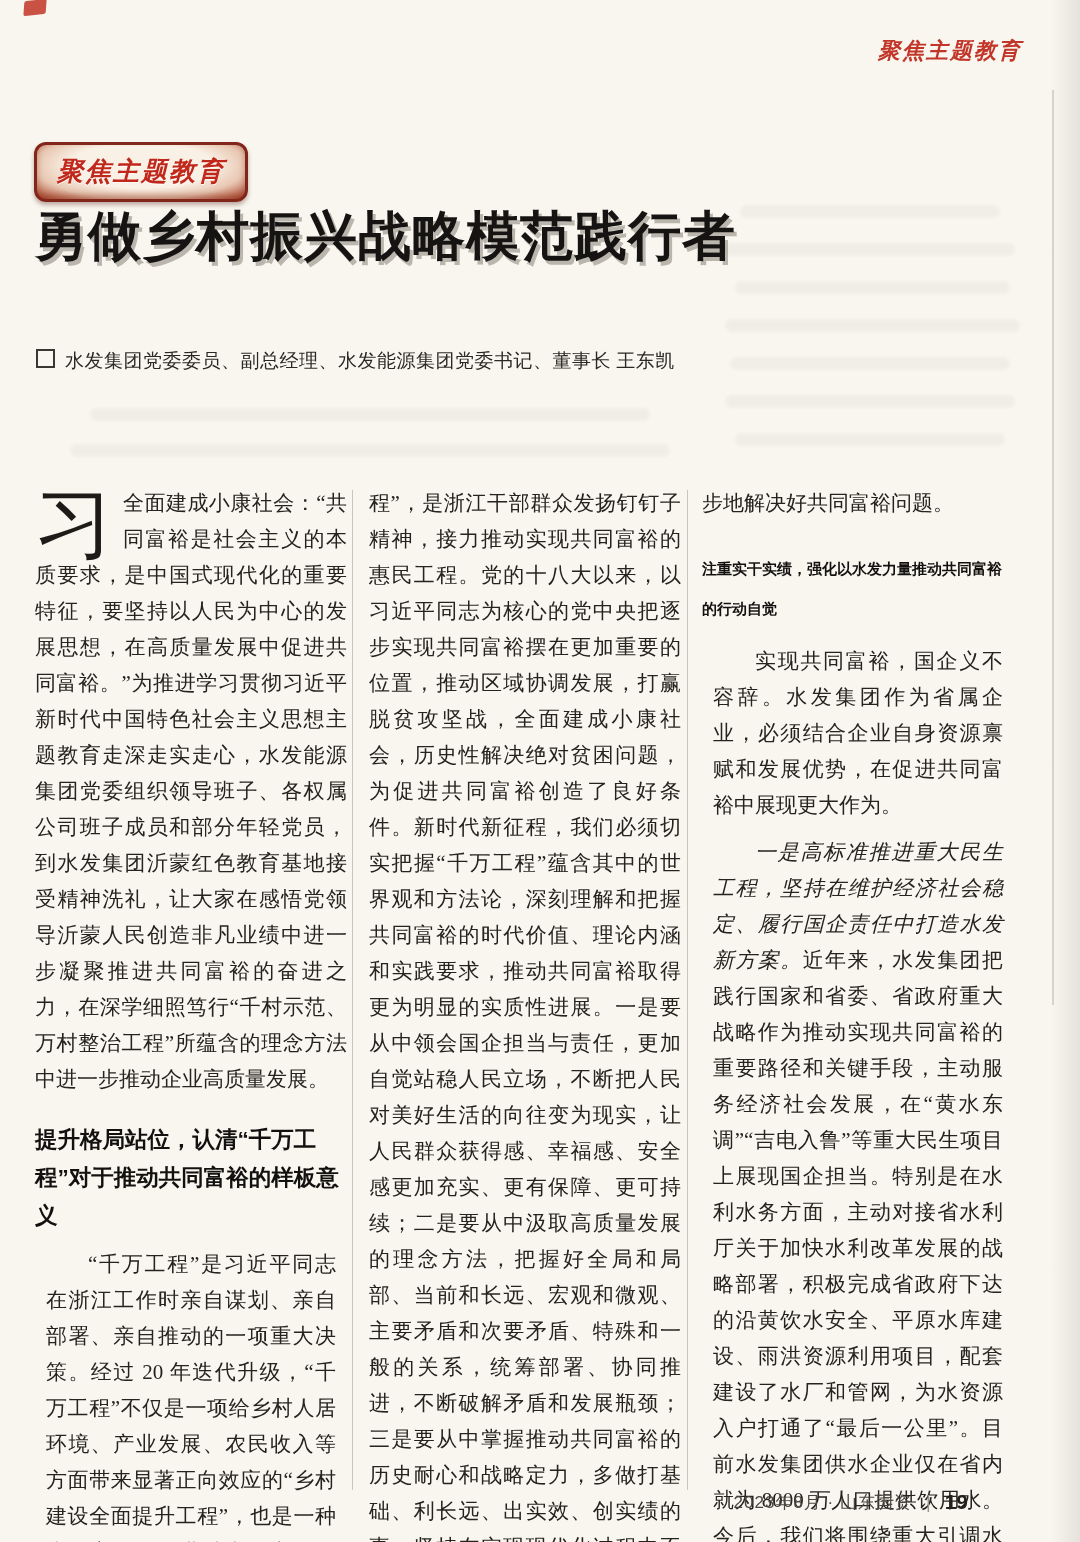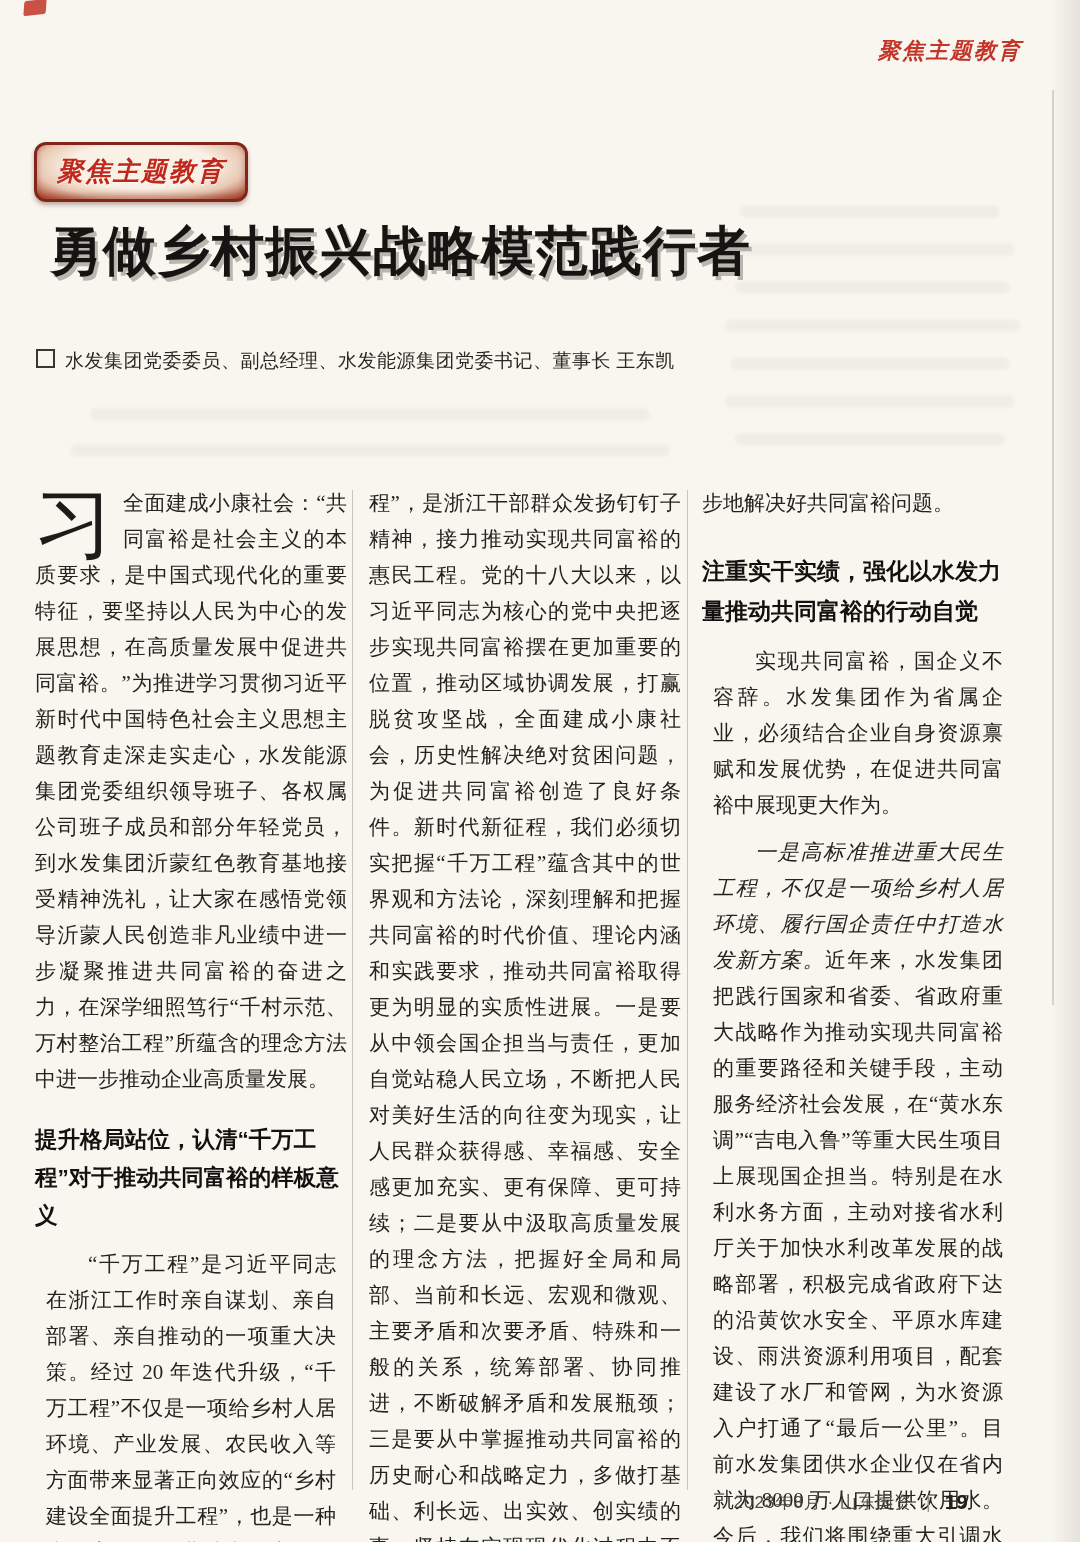--- a/index.html
+++ b/index.html
@@ -82,21 +82,21 @@
   .dropcap{
     float:left;font-size:78px;line-height:66px;
     padding:6px 10px 0 0;font-weight:400;color:#1d1b18;
   }
   .col-heading{
     font-family:"Liberation Sans", sans-serif;
     font-weight:bold;text-align:left;
     font-size:22.5px;line-height:38px;color:#121110;
     margin:24px 0 10px;
   }
-  #col3 .col-heading{font-size:23px;line-height:40px;margin:30px 0 12px;}
+  #col3 .col-heading{font-size:15px;line-height:40px;margin:30px 0 12px;font-family:Liberation Mono, monospace;}
   .indent{text-indent:2em;margin:11px;}
   p{margin:0;}
   .kai{font-style:italic;}
   
   .footer{
     position:absolute;top:1490px;right:112px;
     display:flex;align-items:center;gap:14px;
     font-family:"Liberation Sans", sans-serif;
     margin-left:44px;
   }
@@ -117,21 +117,21 @@
 <div class="ghost" style="left:725px;top:319px;width:295px;"></div>
 <div class="ghost" style="left:730px;top:357px;width:280px;"></div>
 <div class="ghost" style="left:725px;top:395px;width:290px;"></div>
 <div class="ghost" style="left:735px;top:433px;width:270px;"></div>
 <div class="ghost" style="left:90px;top:408px;width:560px;"></div>
 <div class="ghost" style="left:70px;top:444px;width:600px;"></div>
 
 <div class="page-tag">聚焦主题教育</div>
 <div class="badge">聚焦主题教育</div>
 
-<h1 class="title" style="margin:15px;">
+<h1 class="title" style="margin:0;">
   <span>勇做乡村振兴战略模范践行者</span><br>
 </h1>
 
 <div class="byline">
   <span class="marker"></span><span>水发集团党委委员、副总经理、水发能源集团党委书记、董事长 王东凯</span>
 </div>
 
 <div class="divider" id="divider-1"></div>
 <div class="divider" id="divider-2"></div>
 
@@ -145,21 +145,21 @@
 
 <div class="col" id="col2">
   <p>程”，是浙江干部群众发扬钉钉子精神，接力推动实现共同富裕的惠民工程。党的十八大以来，以习近平同志为核心的党中央把逐步实现共同富裕摆在更加重要的位置，推动区域协调发展，打赢脱贫攻坚战，全面建成小康社会，历史性解决绝对贫困问题，为促进共同富裕创造了良好条件。新时代新征程，我们必须切实把握“千万工程”蕴含其中的世界观和方法论，深刻理解和把握共同富裕的时代价值、理论内涵和实践要求，推动共同富裕取得更为明显的实质性进展。一是要从中领会国企担当与责任，更加自觉站稳人民立场，不断把人民对美好生活的向往变为现实，让人民群众获得感、幸福感、安全感更加充实、更有保障、更可持续；二是要从中汲取高质量发展的理念方法，把握好全局和局部、当前和长远、宏观和微观、主要矛盾和次要矛盾、特殊和一般的关系，统筹部署、协同推进，不断破解矛盾和发展瓶颈；三是要从中掌握推动共同富裕的历史耐心和战略定力，多做打基础、利长远、出实效、创实绩的事，坚持在实现现代化过程中不断地、逐</p>
 </div>
 
 <div class="col" id="col3">
   <p>步地解决好共同富裕问题。</p>
   <h2 class="col-heading">注重实干实绩，强化以水发力量推动共同富裕的行动自觉</h2>
   <p class="indent">实现共同富裕，国企义不容辞。水发集团作为省属企业，必须结合企业自身资源禀赋和发展优势，在促进共同富裕中展现更大作为。</p>
   <p class="indent">
-    <span class="kai">一是高标准推进重大民生工程，不仅是一项给乡村人居环境、履行国企责任中打造水发新方案。</span><span>近年来，水发集团把践行国家和省委、省政府重大战略作为推动实现共同富裕的重要路径和关键手段，主动服务经济社会发展，在“黄水东调”“吉电入鲁”等重大民生项目上展现国企担当。特别是在水利水务方面，主动对接省水利厅关于加快水利改革发展的战略部署，积极完成省政府下达的沿黄饮水安全、平原水库建设、雨洪资源利用项目，配套建设了水厂和管网，为水资源入户打通了“最后一公里”。目前水发集团供水企业仅在省内就为 8000 万人口提供饮用水。今后，我们将围绕重大引调水工程、骨干水源地工程、流域综合治理、水生态修复、水污染防治、城乡供水一体化等领域精</span>
+    <span class="kai">一是高标准推进重大民生工程，坚持在维护经济社会稳定、履行国企责任中打造水发新方案。</span><span>近年来，水发集团把践行国家和省委、省政府重大战略作为推动实现共同富裕的重要路径和关键手段，主动服务经济社会发展，在“黄水东调”“吉电入鲁”等重大民生项目上展现国企担当。特别是在水利水务方面，主动对接省水利厅关于加快水利改革发展的战略部署，积极完成省政府下达的沿黄饮水安全、平原水库建设、雨洪资源利用项目，配套建设了水厂和管网，为水资源入户打通了“最后一公里”。目前水发集团供水企业仅在省内就为 8000 万人口提供饮用水。今后，我们将围绕重大引调水工程、骨干水源地工程、流域综合治理、水生态修复、水污染防治、城乡供水一体化等领域精</span>
   </p>
 </div>
 
 <div class="footer">
   <span class="issue">2023年8月 · 山东国资</span>
   <span class="sep">|</span>
   <span class="pageno">19</span>
 </div>
 
 </body></html>

